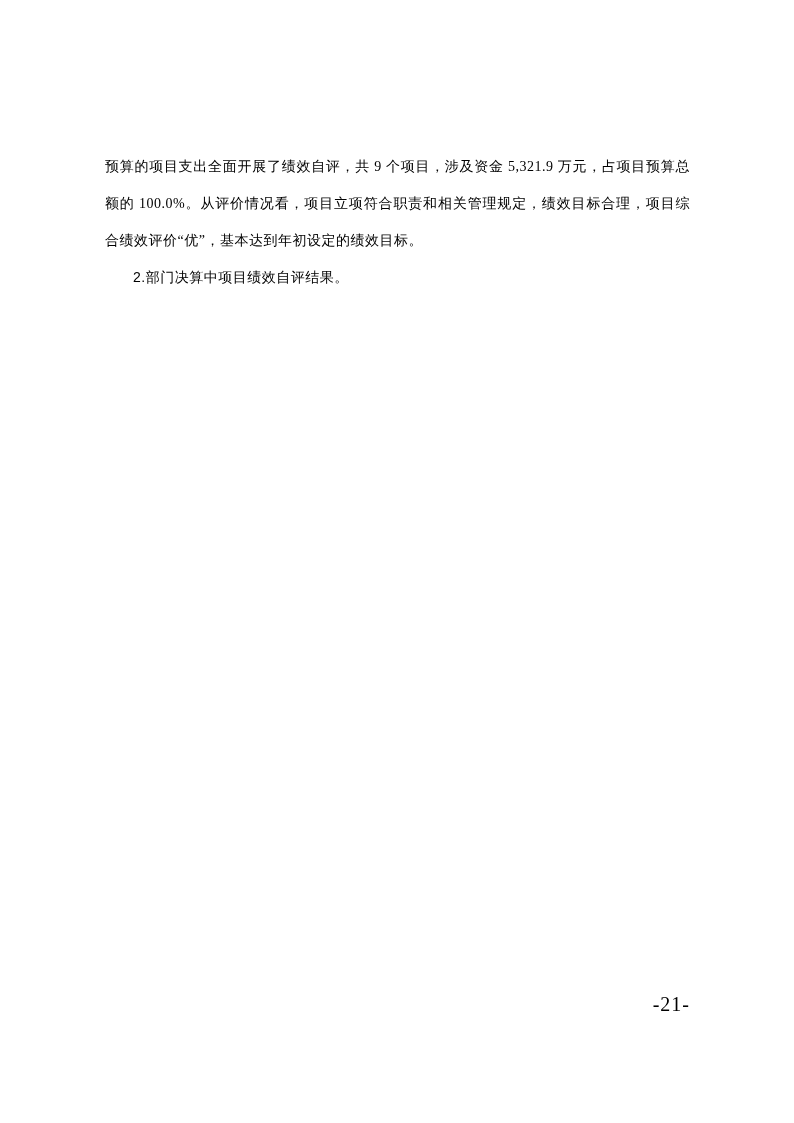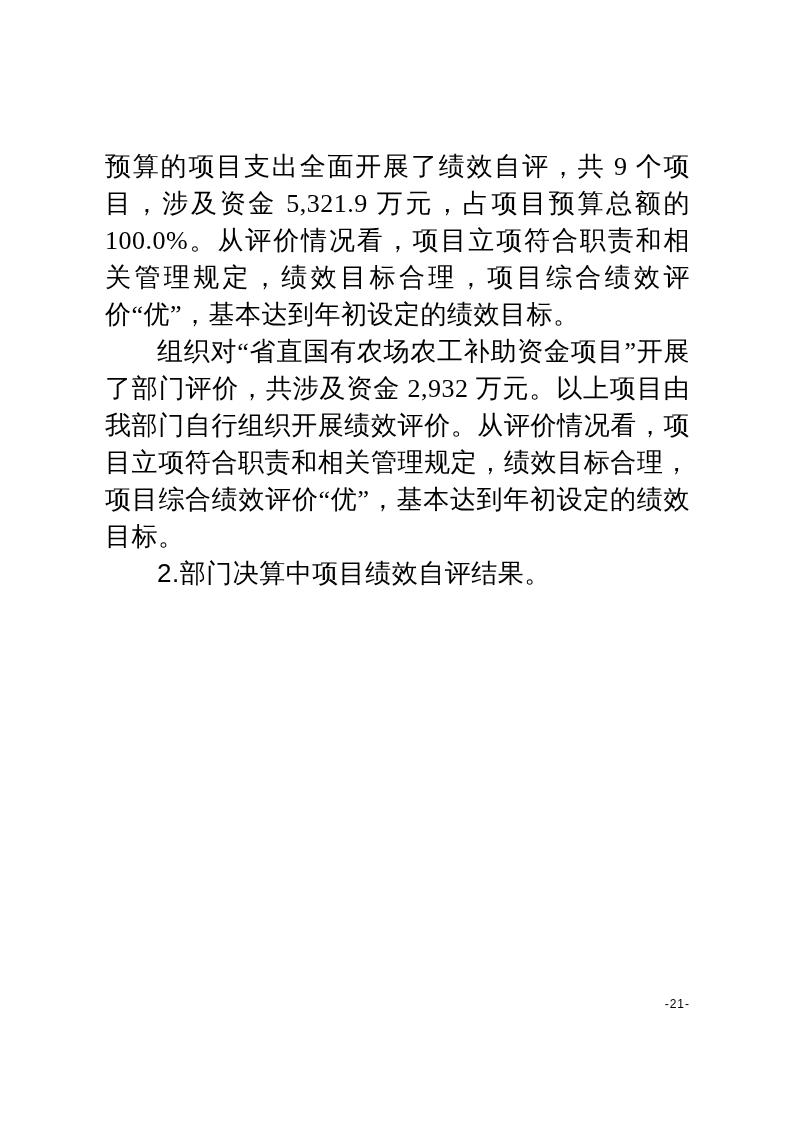--- a/index.html
+++ b/index.html
@@ -14,50 +14,49 @@
     background: #ffffff;
     color: #000000;
     font-family: "Liberation Serif", "DejaVu Serif", serif;
     overflow: hidden;
   }
   .content {
     position: absolute;
     top: 148px;
     left: 105px;
     width: 585px;
-    font-size: 26px;
+    font-size: 14px;
     line-height: 37px;
     text-align: justify;
     text-justify: inter-ideograph;
     letter-spacing: 0.5px;
   }
   .para {
     text-indent: 2em;
     margin: 0;
   }
   .para.no-indent {
     text-indent: 0;
   }
   .para.heading {
     font-weight: 400;
     font-family: "Liberation Sans", "DejaVu Sans", sans-serif;
   }
   .page-number {
     position: absolute;
     top: 992px;
     right: 104px;
-    font-size: 12px;
+    font-size: 20px;
     line-height: 24px;
     letter-spacing: 1px;
-    font-family: Liberation Sans, sans-serif;
+    font-family: Liberation Serif, serif;
   }
 </style>
 </head>
 <body>
 
 <div class="page">
   <div class="content">
     <p class="para no-indent">预算的项目支出全面开展了绩效自评，共 9 个项目，涉及资金 5,321.9 万元，占项目预算总额的 100.0%。从评价情况看，项目立项符合职责和相关管理规定，绩效目标合理，项目综合绩效评价“优”，基本达到年初设定的绩效目标。</p>
-    <p class="para">组织对“省直国有农场农工补助资金项目”开展了部门评价，共涉及资金 2,932 万元。以上项目由我部门自行组织开展绩效评价。从评价情况看，项目立项符合职责和相关管理规定，绩效目标合理，项目综合绩效评价“优”，基本达到年初设定的绩效目标。</p>
     <p class="para heading">2.部门决算中项目绩效自评结果。</p>
   </div>
   <div class="page-number">-21-</div>
 </div>
 
 </body></html>

